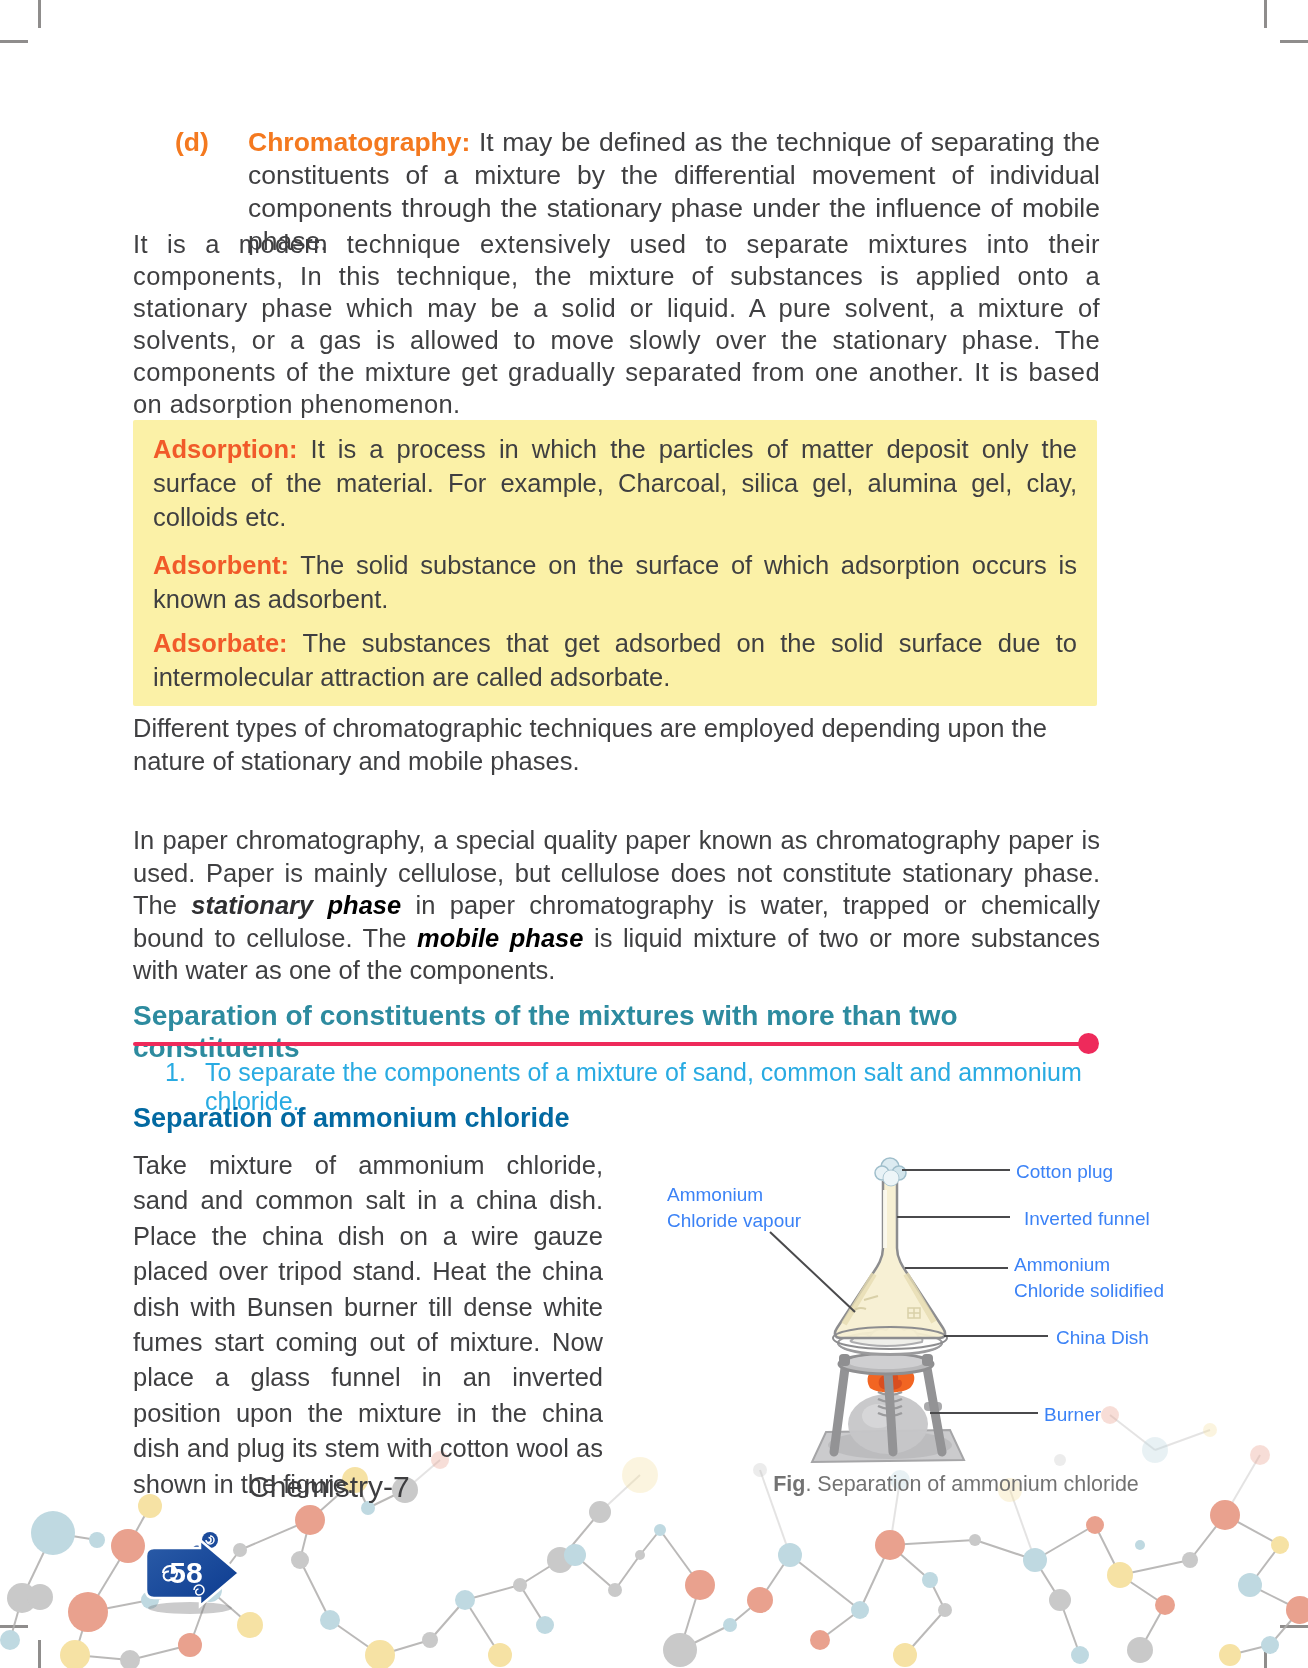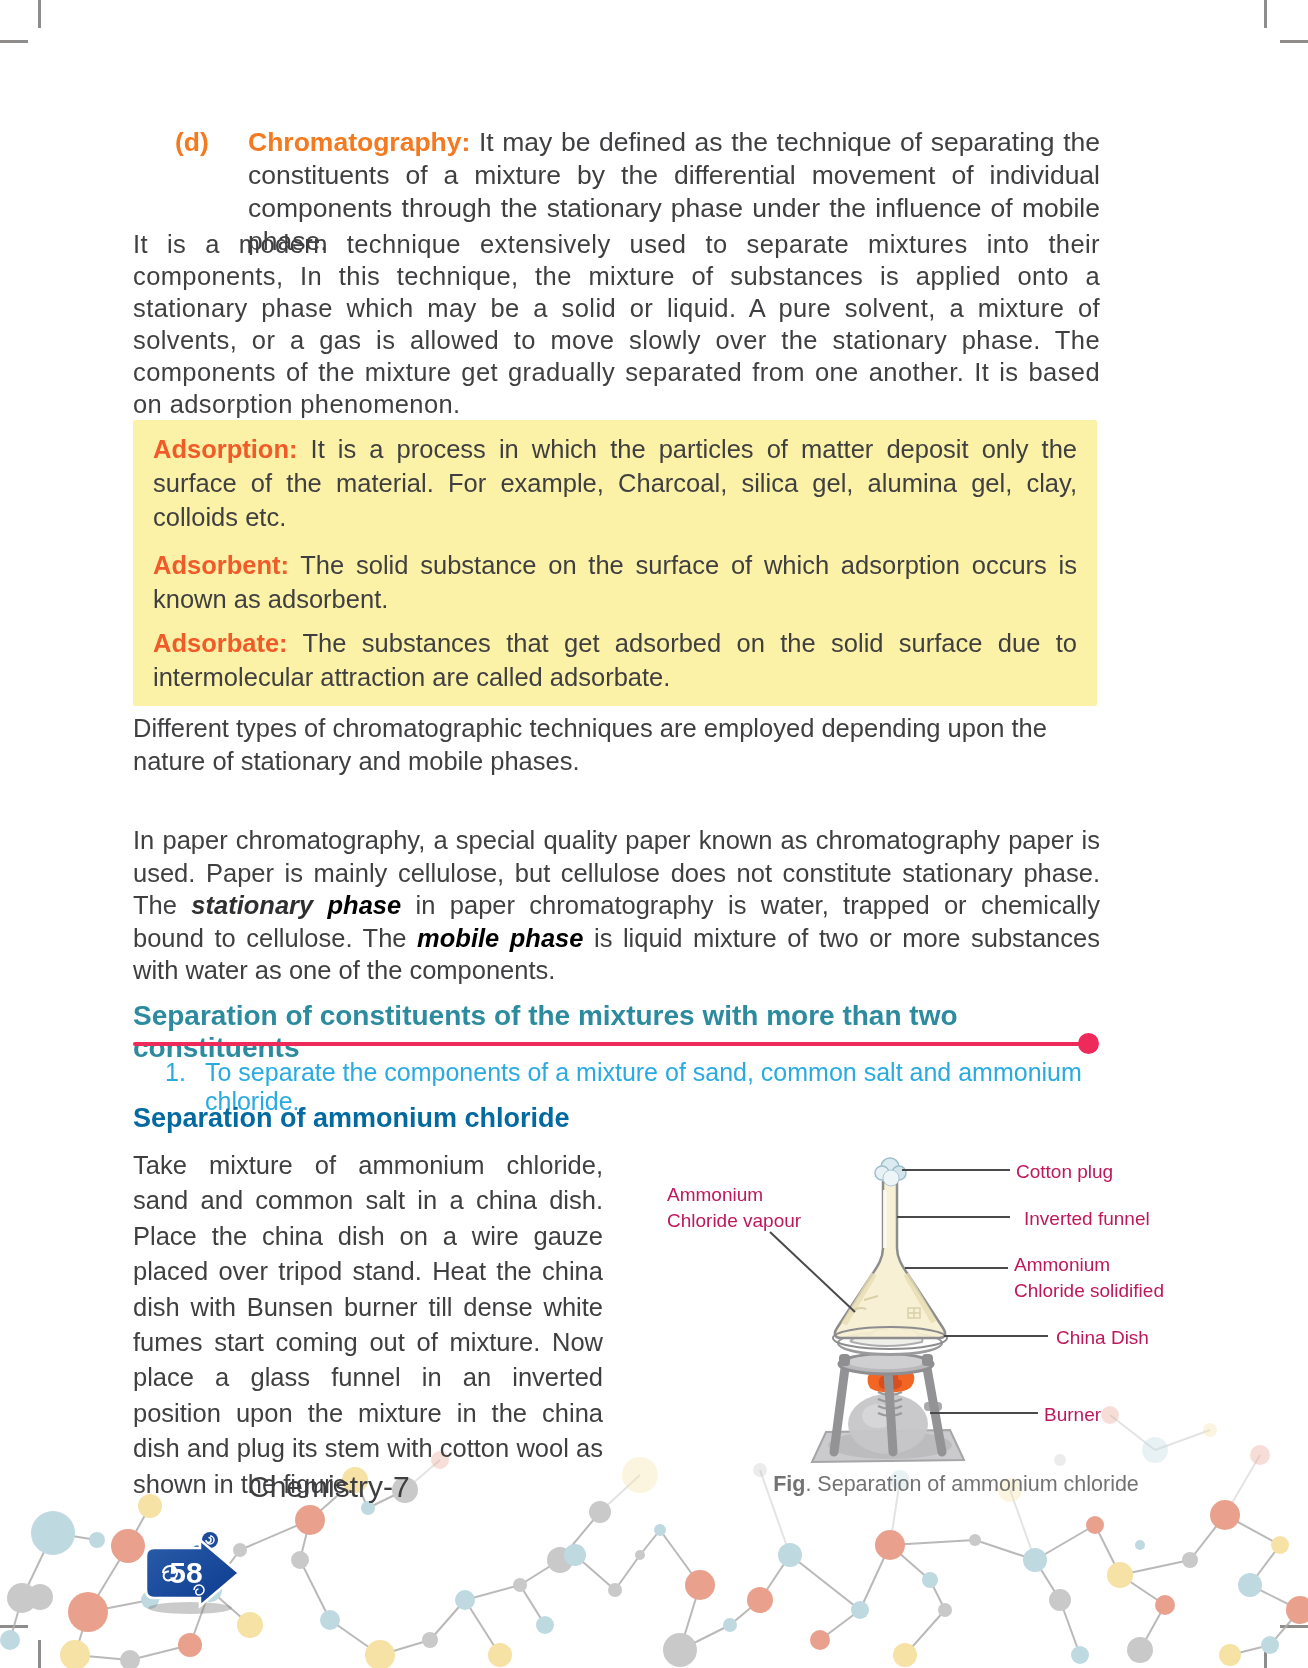--- a/index.html
+++ b/index.html
@@ -8,21 +8,21 @@
   .abs{position:absolute;}
   p{margin:0;}
   .body-text{font-size:25.5px;line-height:32px;text-align:justify;color:#3F3F41;}
   .lead-orange{color:#F4791F;font-weight:bold;}
   .lead-deep{color:#F15A29;font-weight:bold;}
   .bi-dark{font-weight:bold;font-style:italic;color:#2F2F31;}
   .bi-orange{font-weight:bold;font-style:italic;color:#000000;}
   .hl-box{background:#FBF1A7;border-radius:2px;padding:12px 20px;width:924px;}
   .hl-box .body-text{line-height:34px;}
   .crop{background:#8F8D8C;}
-  .fig-label{position:absolute;font-size:19px;line-height:26px;color:#be185d;white-space:nowrap;}
+  .fig-label{position:absolute;font-size:19px;line-height:26px;color:#3b82f6;white-space:nowrap;}
   .teal-head{font-size:28px;font-weight:bold;color:#2D8B9F;}
   .cyan-item{display:flex;font-size:25px;color:#29ABE2;width:967px;}
   .cyan-item .num{width:40px;flex:0 0 40px;}
   .orange-subhead{font-size:27px;font-weight:bold;color:#0369a1;}
   .caption{font-size:21.5px;color:#737373;text-align:center;margin-left:13px;}
   .footer-title{font-size:30px;color:#3E3E40;}
 </style>
 </head>
 <body>
 

